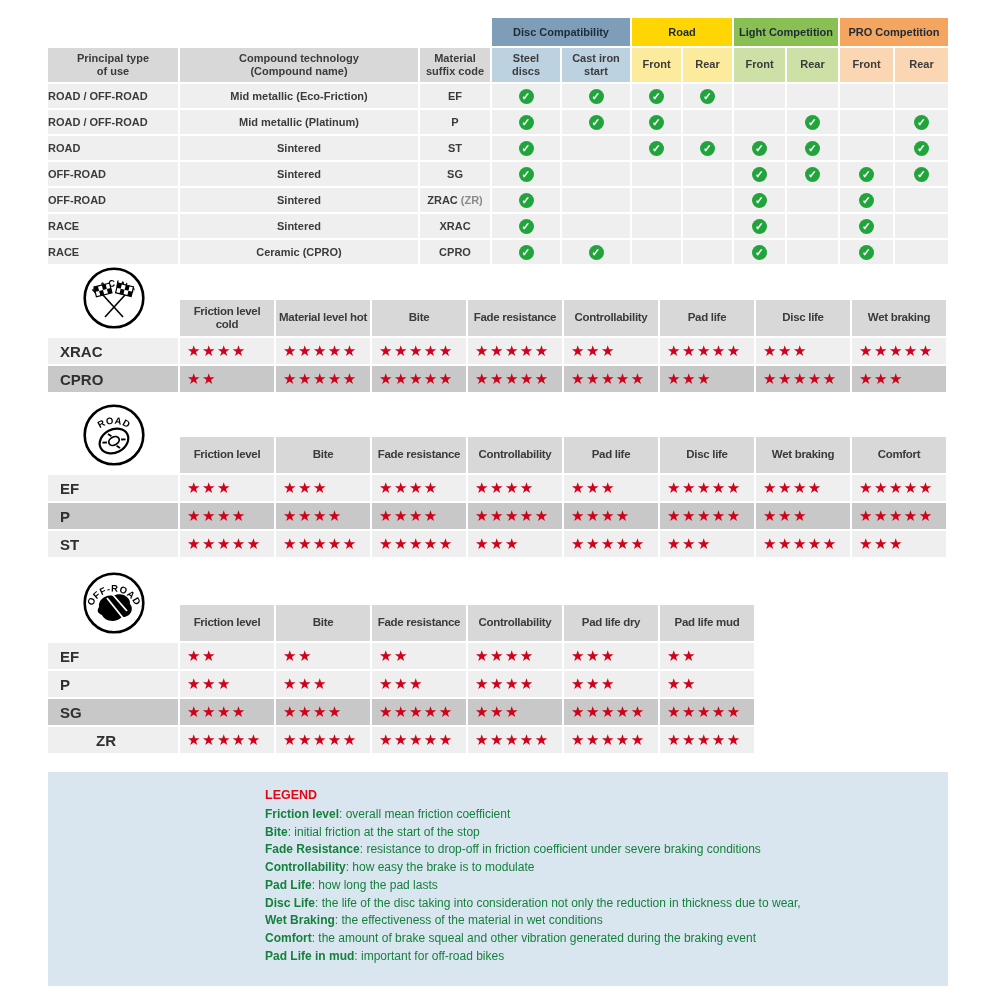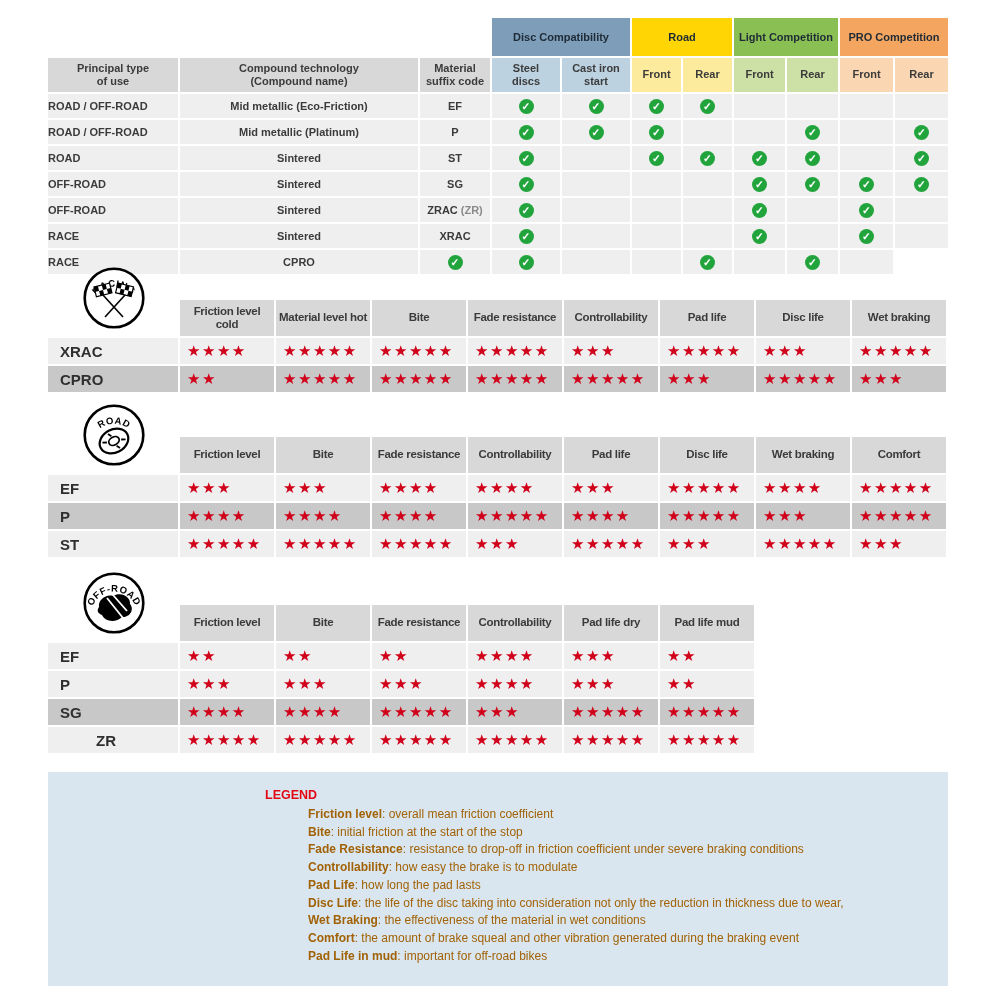--- a/index.html
+++ b/index.html
@@ -8,21 +8,21 @@
   .page { position: relative; width: 1000px; height: 1000px; background: #fff; overflow: hidden; }
 
   
   .compat {
     position: absolute; left: 48px; top: 18px;
     display: grid;
     grid-template-columns: 130px 238px 70px 68px 68px 49px 49px 51px 51px 53px 53px;
     gap: 2px;
   }
   .cell { display: flex; align-items: center; justify-content: center; text-align: center; color: #3b3b3b; }
-  .group-cell { height: 38px; font-size: 11px; font-weight: bold; color: #1e2b36; }
+  .group-cell { height: 28px; font-size: 11px; font-weight: bold; color: #1e2b36; }
   .subhead { height: 34px; background: #d8d8d8; font-size: 11px; font-weight: bold; white-space: pre-line; line-height: 1.2; }
   .datacell { height: 24px; background: #efefef; font-size: 11px; font-weight: bold; }
   .use-cell { justify-content: flex-start; text-align: left; }
   .code-note { color: #8a8a8a; margin-left: 3px; font-weight: bold; }
   .check { width: 15px; height: 15px; border-radius: 50%; color: #fff; font-size: 10.5px; font-weight: bold;
            display: flex; align-items: center; justify-content: center; line-height: 1; }
 
   
   .section { position: absolute; left: 48px; width: 900px; }
   .sec-0 { top: 300px; } .sec-1 { top: 437px; } .sec-2 { top: 605px; }
@@ -31,21 +31,21 @@
   .rspacer { background: transparent; }
   .rhead { height: 36px; background: #d8d8d8; font-size: 11.5px; letter-spacing: -0.3px; font-weight: bold;
            line-height: 1.15; padding: 0 2px; }
   .rlabel { height: 26px; font-size: 15px; font-weight: bold; justify-content: flex-start; padding-left: 12px; color: #2f2f2f; }
   .rstars { height: 26px; justify-content: flex-start; padding-left: 7px; font-size: 15px; letter-spacing: 1.5px; }
 
   
   .legend { position: absolute; left: 48px; top: 772px; width: 900px; height: 214px; }
   .legend-inner { padding: 16px 20px 0 217px; }
   .legend-title { font-weight: bold; font-size: 12.5px; margin-bottom: 4px; }
-  .legend-line { font-size: 12px; line-height: 17.7px; color: #a16207; margin-left: 43px; }
+  .legend-line { font-size: 12px; line-height: 17.7px; color: #15803d; }
   .lterm { font-weight: bold; }
 </style>
 </head>
 <body>
 
 <div class="page">
   <div class="compat" id="compat">
       <div style="grid-column: span 3;"></div>
       <div class="cell group-cell" style="background: rgb(125, 157, 184); grid-column: span 2;">Disc Compatibility</div>
       <div class="cell group-cell" style="background: rgb(255, 213, 3); grid-column: span 2;">Road</div>
@@ -179,20 +179,21 @@
       <div class="cell datacell"></div>
       <div class="cell datacell">
         <div class="check" style="background: rgb(34, 164, 60);">✓</div>
       </div>
       <div class="cell datacell"></div>
       <div class="cell datacell">
         <div class="check" style="background: rgb(34, 164, 60);">✓</div>
       </div>
       <div class="cell datacell"></div>
       <div class="cell datacell use-cell">RACE</div>
+      <div class="cell datacell">Ceramic (CPRO)</div>
       <div class="cell datacell">CPRO</div>
       <div class="cell datacell">
         <div class="check" style="background: rgb(34, 164, 60);">✓</div>
       </div>
       <div class="cell datacell">
         <div class="check" style="background: rgb(34, 164, 60);">✓</div>
       </div>
       <div class="cell datacell"></div>
       <div class="cell datacell"></div>
       <div class="cell datacell">

